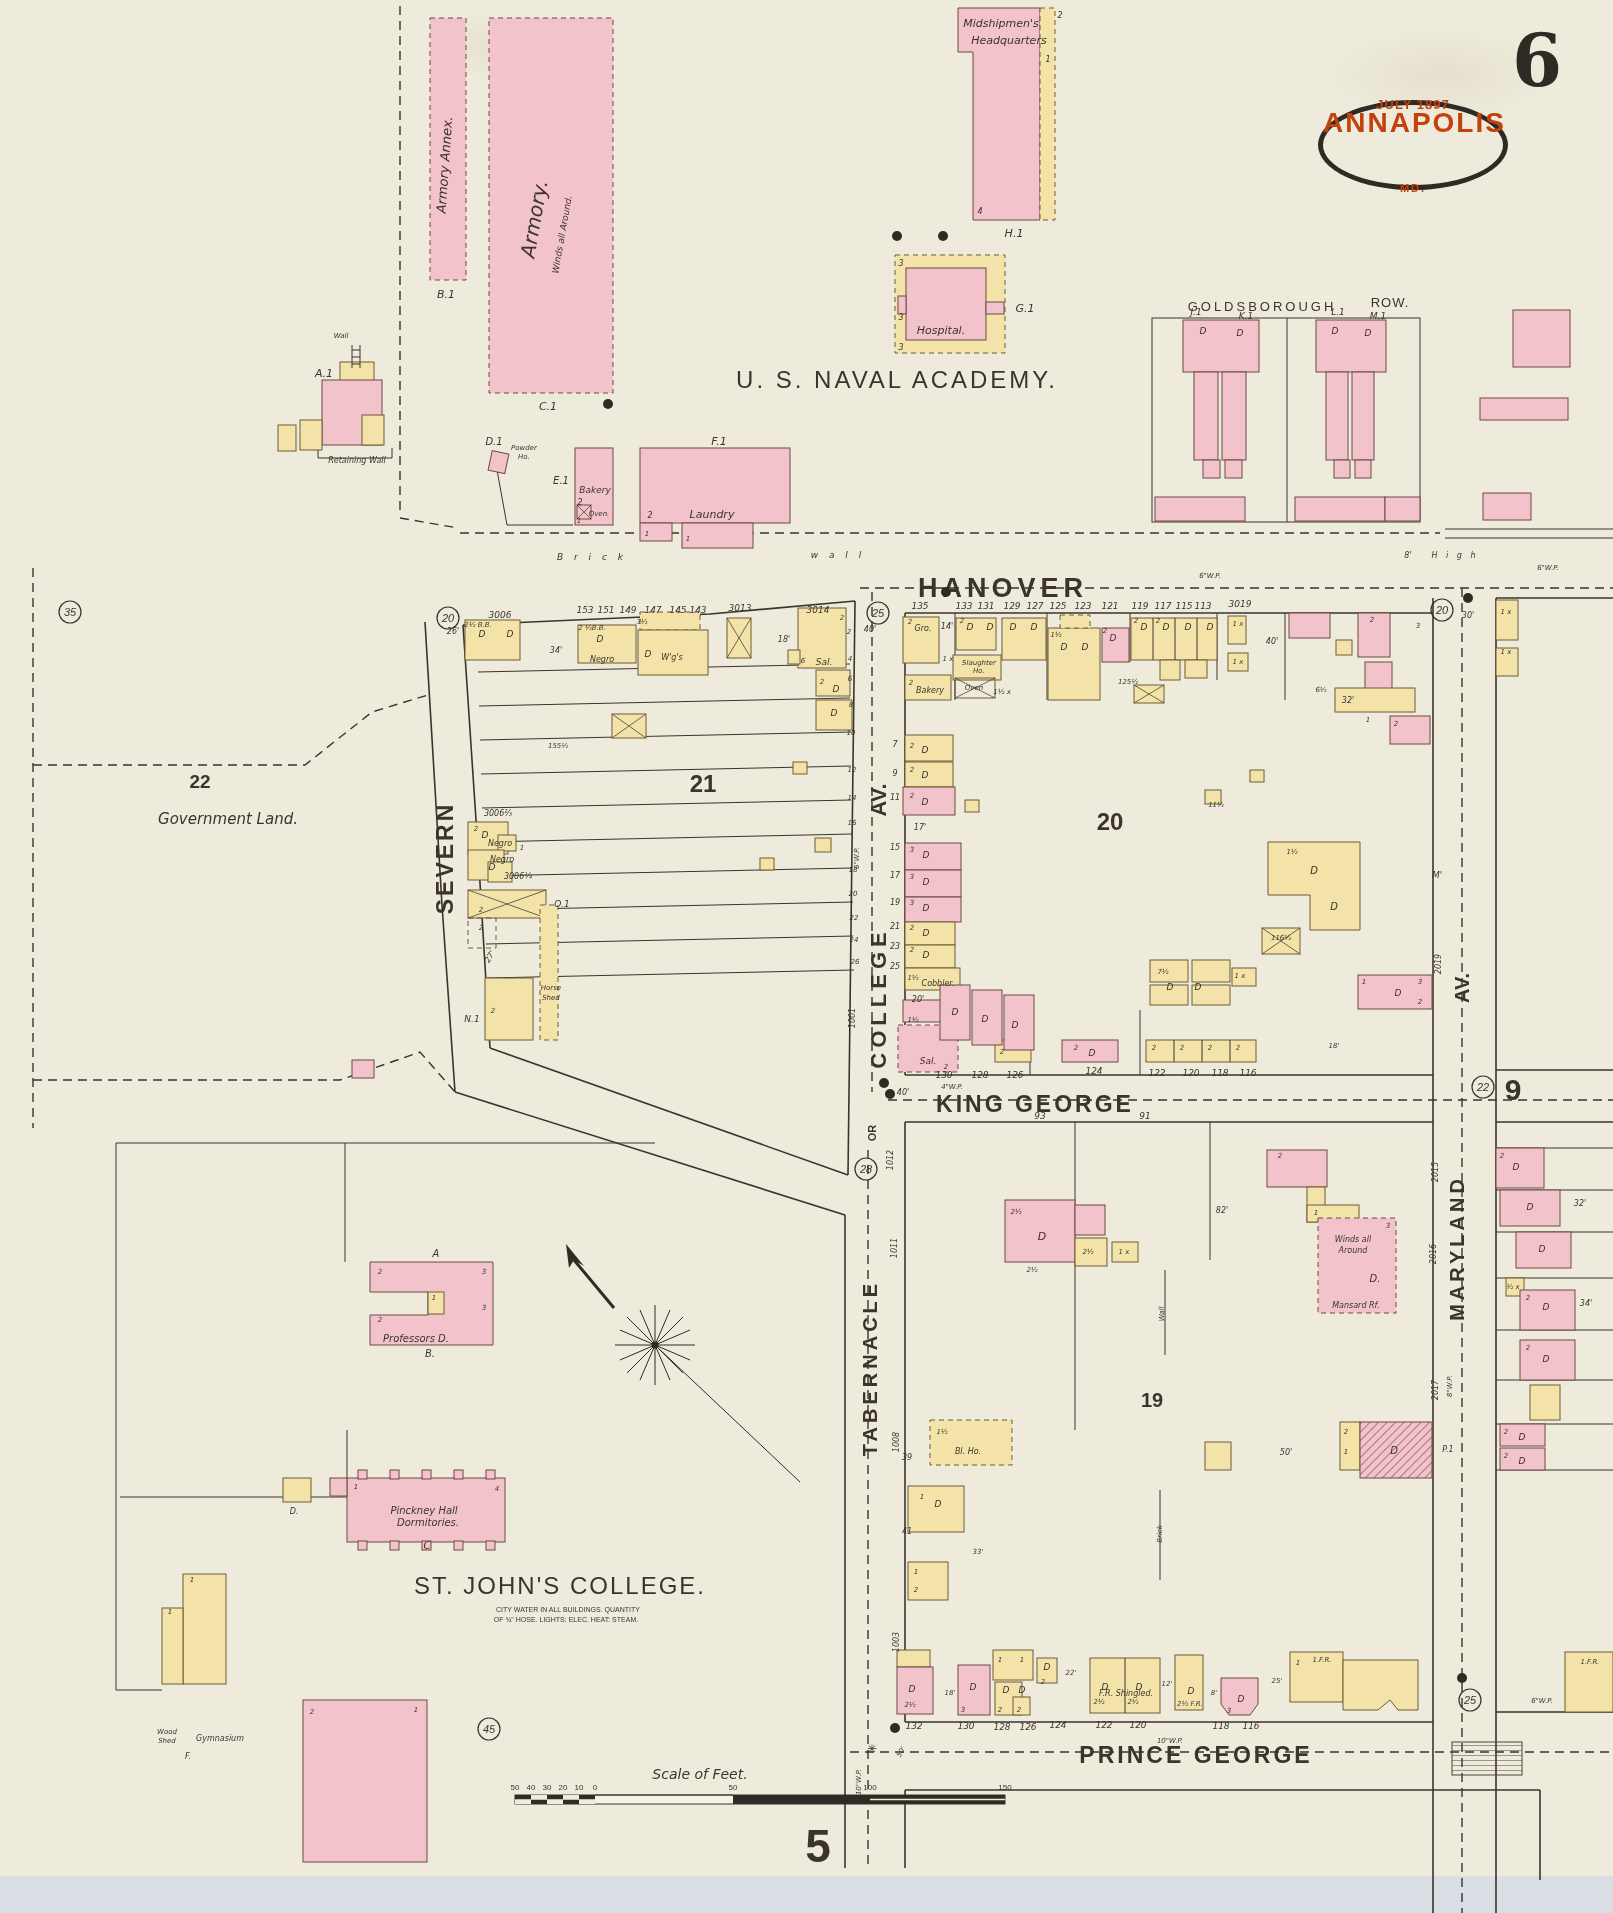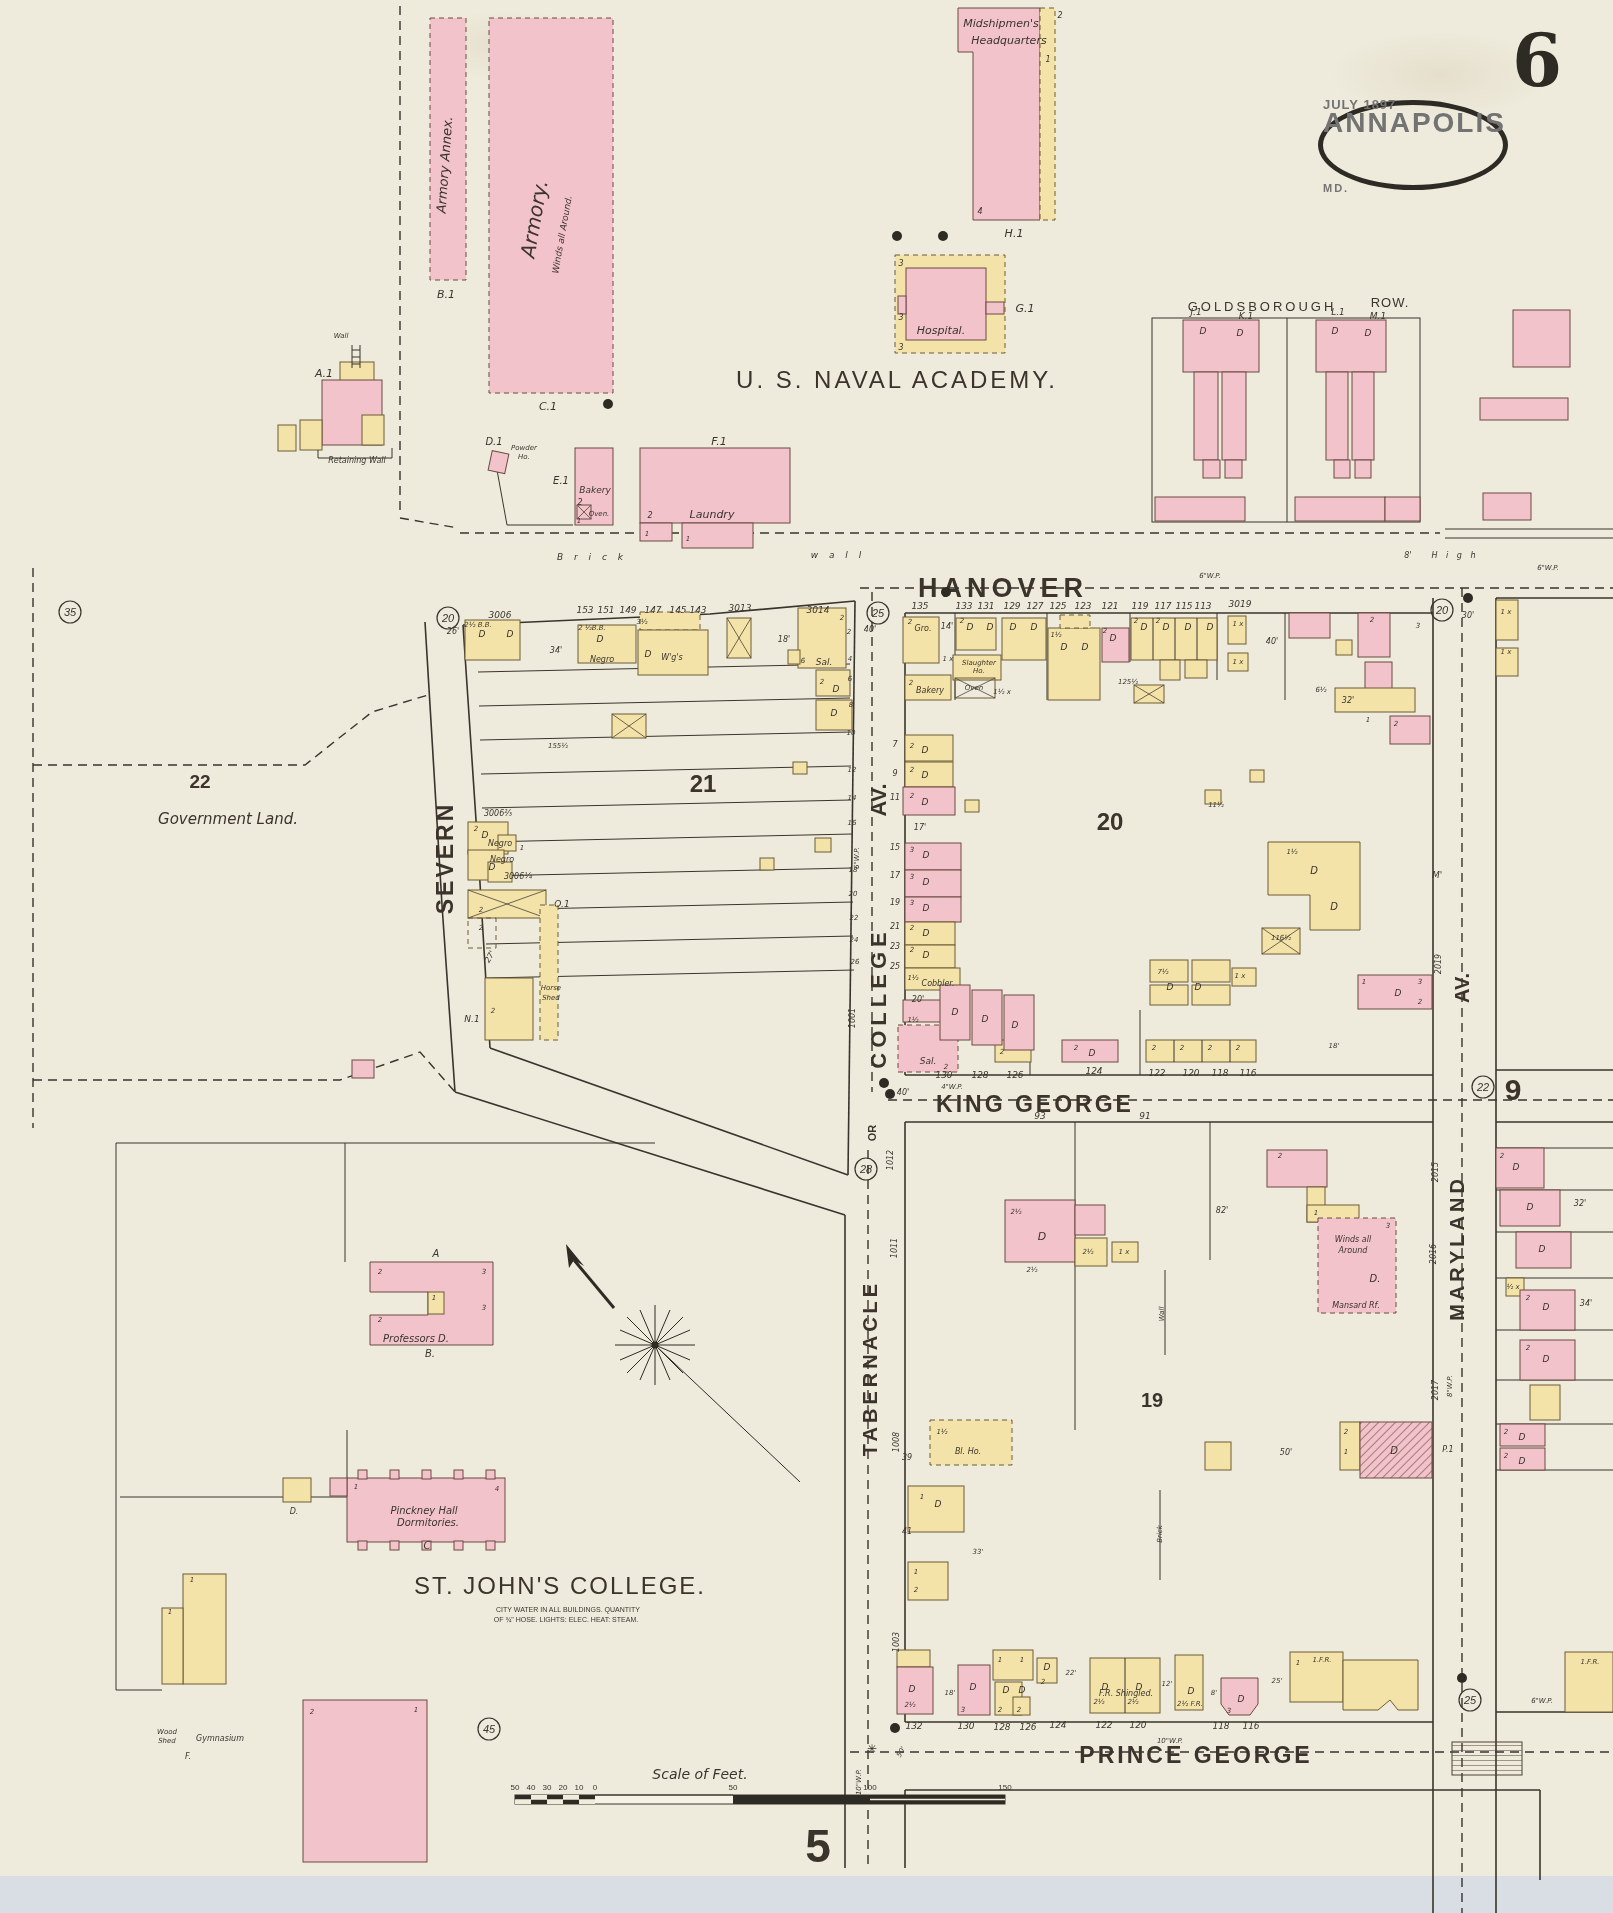--- a/index.html
+++ b/index.html
@@ -15,21 +15,21 @@
   .bpd{fill:var(--pink,#f2c3ca);stroke:#6d4a42;stroke-width:1;stroke-dasharray:5 4;}
   .byd{fill:var(--yellow,#f3e3a9);stroke:#6d5c34;stroke-width:1;stroke-dasharray:5 4;}
   .nofill{fill:none;}
   .xm{stroke:#4a4236;stroke-width:.8;}
   text{fill:var(--ink,#3a342c);}
   .lbl{font-family:"Liberation Sans",sans-serif;}
   .it{font-style:italic;font-family:"DejaVu Sans",sans-serif;}
   #sheet-number{position:absolute;left:1492px;top:18px;width:90px;text-align:center;
     font-family:"DejaVu Serif",serif;font-weight:bold;font-size:72px;color:#2e2a24;}
   #stamp{position:absolute;left:1318px;top:100px;width:180px;height:80px;border:5px solid #2e2a24;
-    border-radius:50%;text-align:left;color:#737373;display:flex;flex-direction:column;justify-content:center;}
+    border-radius:50%;text-align:center;color:#c2410c;display:flex;flex-direction:column;justify-content:center;}
   #stamp .l1{font-size:13px;font-weight:bold;letter-spacing:1px;}
   #stamp .l2{font-size:28px;font-weight:bold;letter-spacing:2px;line-height:22px;}
   #stamp .l3{font-size:11px;font-weight:bold;letter-spacing:2px;margin-top:48px;}
   .stain{position:absolute;border-radius:50%;background:radial-gradient(closest-side,rgba(150,110,60,.10),rgba(150,110,60,0));}
 </style>
 </head>
 <body>
 
 <div id="paper"></div>
 <div id="scanstrip"></div>

